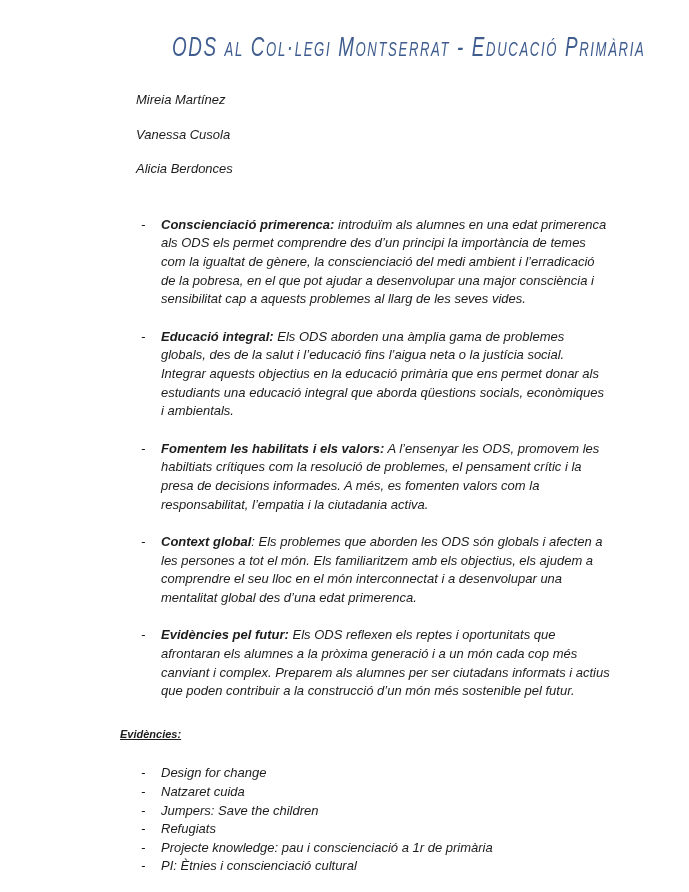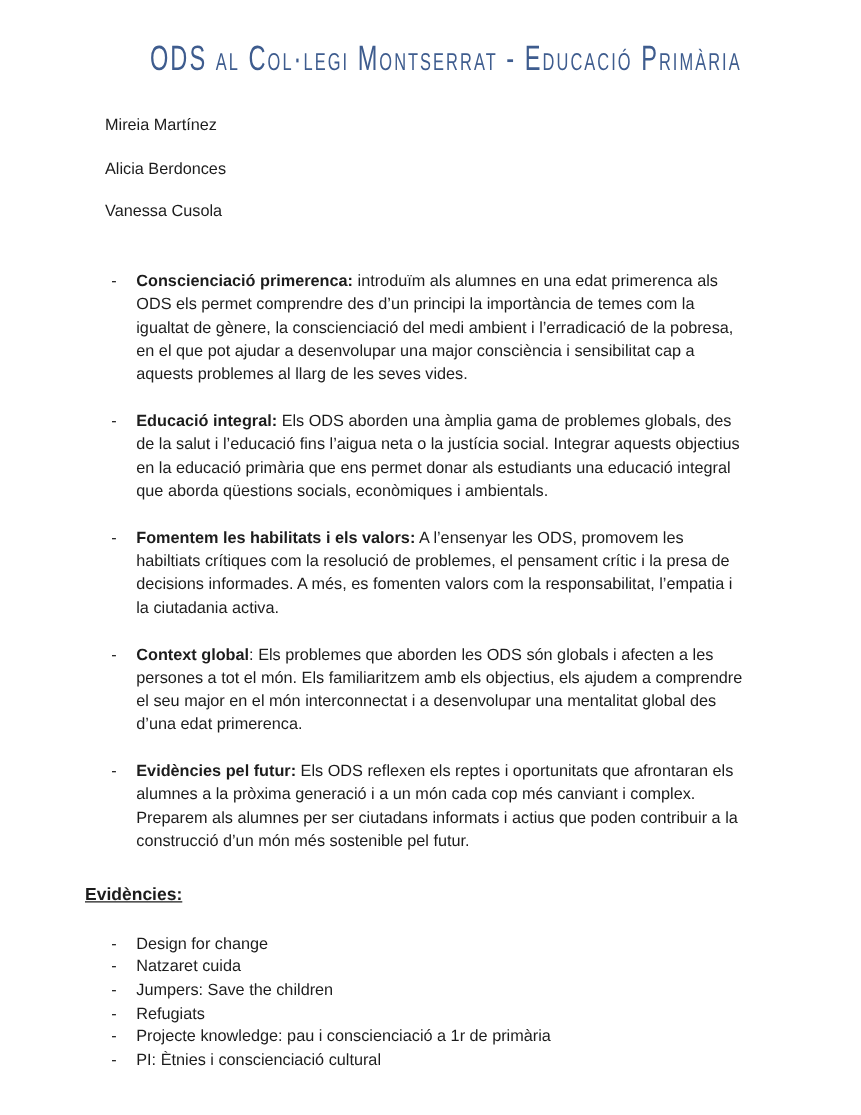--- a/index.html
+++ b/index.html
@@ -11,22 +11,23 @@
     width: 689px;
     height: 892px;
     overflow: hidden;
     font-family: "Liberation Sans", sans-serif;
     color: #1c1c1c;
   }
   .page {
     box-sizing: border-box;
     width: 689px;
     height: 660px;
-    padding: 0 79px 0 68px;
+    padding: 0 79px 0 120px;
     background: #ffffff;
+    font-style: italic;
   }
   
   .title-wrap {
     padding-top: 30px;
     text-align: center;
     white-space: nowrap;
   }
   .doc-title {
     display: inline-block;
     font-family: "Liberation Sans", sans-serif;
@@ -72,57 +73,57 @@
   }
   ul.bullets-list > li:last-child {
     margin-bottom: 0;
   }
   .lead {
     font-weight: bold;
     margin-top: 20px;
   }
   .evidencies-heading {
     margin-top: 24px;
-    font-size: 14px;
+    font-size: 11px;
     line-height: 18.6px;
     font-weight: bold;
     text-decoration: underline;
   }
   .evidence-block {
     margin-top: 21px;
   }
 </style>
 </head>
 <body>
 
 <div class="page">
 
   <div class="title-wrap">
     <h1 class="doc-title">ODS al Col·legi Montserrat - Educació Primària</h1>
   </div>
 
   <div class="authors">
     <p class="author-line">Mireia Martínez</p>
+    <p class="author-line">Vanessa Cusola</p>
     <p class="author-line">Alicia Berdonces</p>
-    <p class="author-line">Vanessa Cusola</p>
   </div>
 
   <div class="bullets">
     <ul class="dash-list bullets-list">
       <li>
         <span class="marker">-</span><span class="lead">Conscienciació primerenca:</span><span> introduïm als alumnes en una edat primerenca als ODS els permet comprendre des d’un principi la importància de temes com la igualtat de gènere, la conscienciació del medi ambient i l’erradicació de la pobresa, en el que pot ajudar a desenvolupar una major consciència i sensibilitat cap a aquests problemes al llarg de les seves vides.</span>
       </li>
       <li>
         <span class="marker">-</span><span class="lead">Educació integral:</span><span> Els ODS aborden una àmplia gama de problemes globals, des de la salut i l’educació fins l’aigua neta o la justícia social. Integrar aquests objectius en la educació primària que ens permet donar als estudiants una educació integral que aborda qüestions socials, econòmiques i ambientals.</span>
       </li>
       <li>
         <span class="marker">-</span><span class="lead">Fomentem les habilitats i els valors:</span><span> A l’ensenyar les ODS, promovem les habiltiats crítiques com la resolució de problemes, el pensament crític i la presa de decisions informades. A més, es fomenten valors com la responsabilitat, l’empatia i la ciutadania activa.</span>
       </li>
       <li>
-        <span class="marker">-</span><span class="lead">Context global</span><span>: Els problemes que aborden les ODS són globals i afecten a les persones a tot el món. Els familiaritzem amb els objectius, els ajudem a comprendre el seu major en el món interconnectat i a desenvolupar una mentalitat global des d’una edat primerenca.</span>
+        <span class="marker">-</span><span class="lead">Context global</span><span>: Els problemes que aborden les ODS són globals i afecten a les persones a tot el món. Els familiaritzem amb els objectius, els ajudem a comprendre el seu lloc en el món interconnectat i a desenvolupar una mentalitat global des d’una edat primerenca.</span>
       </li>
       <li>
         <span class="marker">-</span><span class="lead">Evidències pel futur:</span><span> Els ODS reflexen els reptes i oportunitats que afrontaran els alumnes a la pròxima generació i a un món cada cop més canviant i complex. Preparem als alumnes per ser ciutadans informats i actius que poden contribuir a la construcció d’un món més sostenible pel futur.</span>
       </li>
     </ul>
   </div>
 
   <div class="evidencies-heading">Evidències:</div>
 
   <div class="evidence-block">

